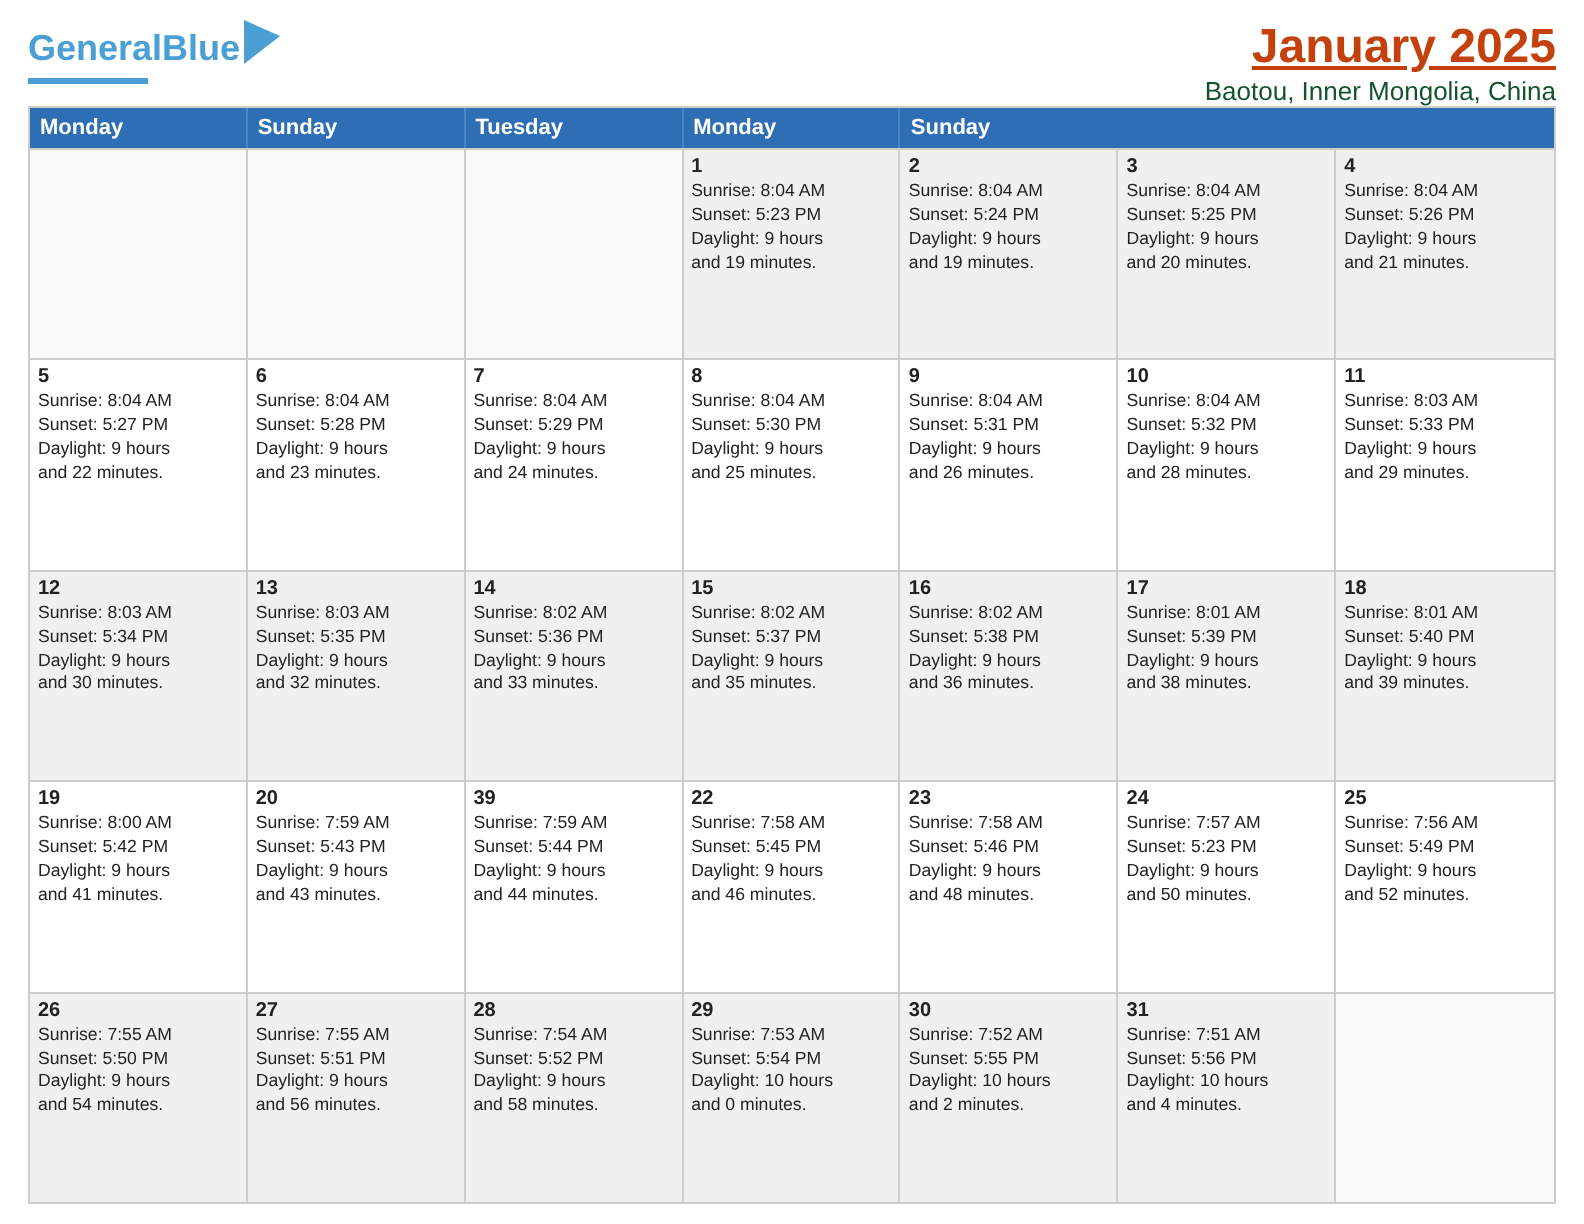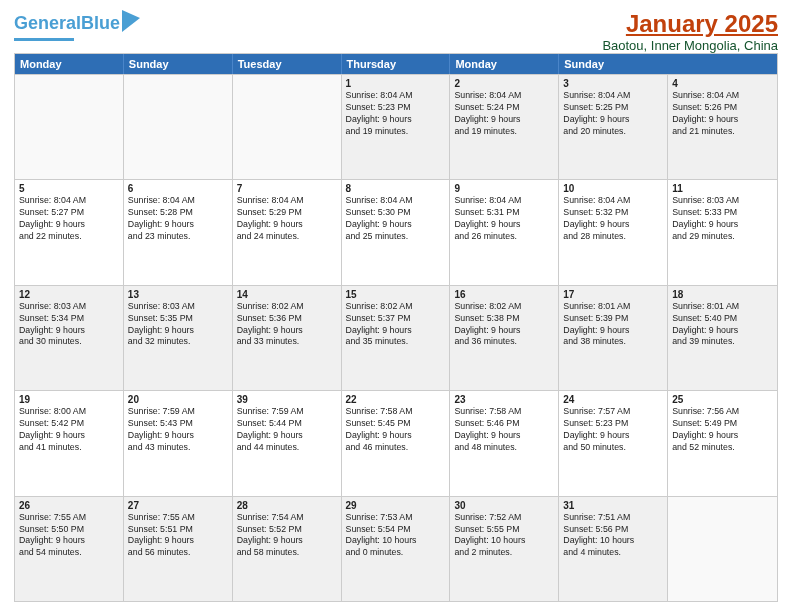--- a/index.html
+++ b/index.html
@@ -135,21 +135,20 @@
       <div class="subtitle">Baotou, Inner Mongolia, China</div>
     </div>
   </div>
 
   <div class="calendar">
     <div class="cal-header">
 
     <div class="cal-header-cell">Monday</div>
         <div class="cal-header-cell">Sunday</div>
         <div class="cal-header-cell">Tuesday</div>
-        <div class="cal-header-cell">Thursday</div>
         <div class="cal-header-cell">Monday</div>
         <div class="cal-header-cell">Sunday</div>
       </div>
     <div class="cal-body">
 
     <div class="cal-week">
           <div class="cal-cell empty"></div>
           <div class="cal-cell empty"></div>
           <div class="cal-cell empty"></div>
           <div class="cal-cell shaded">

